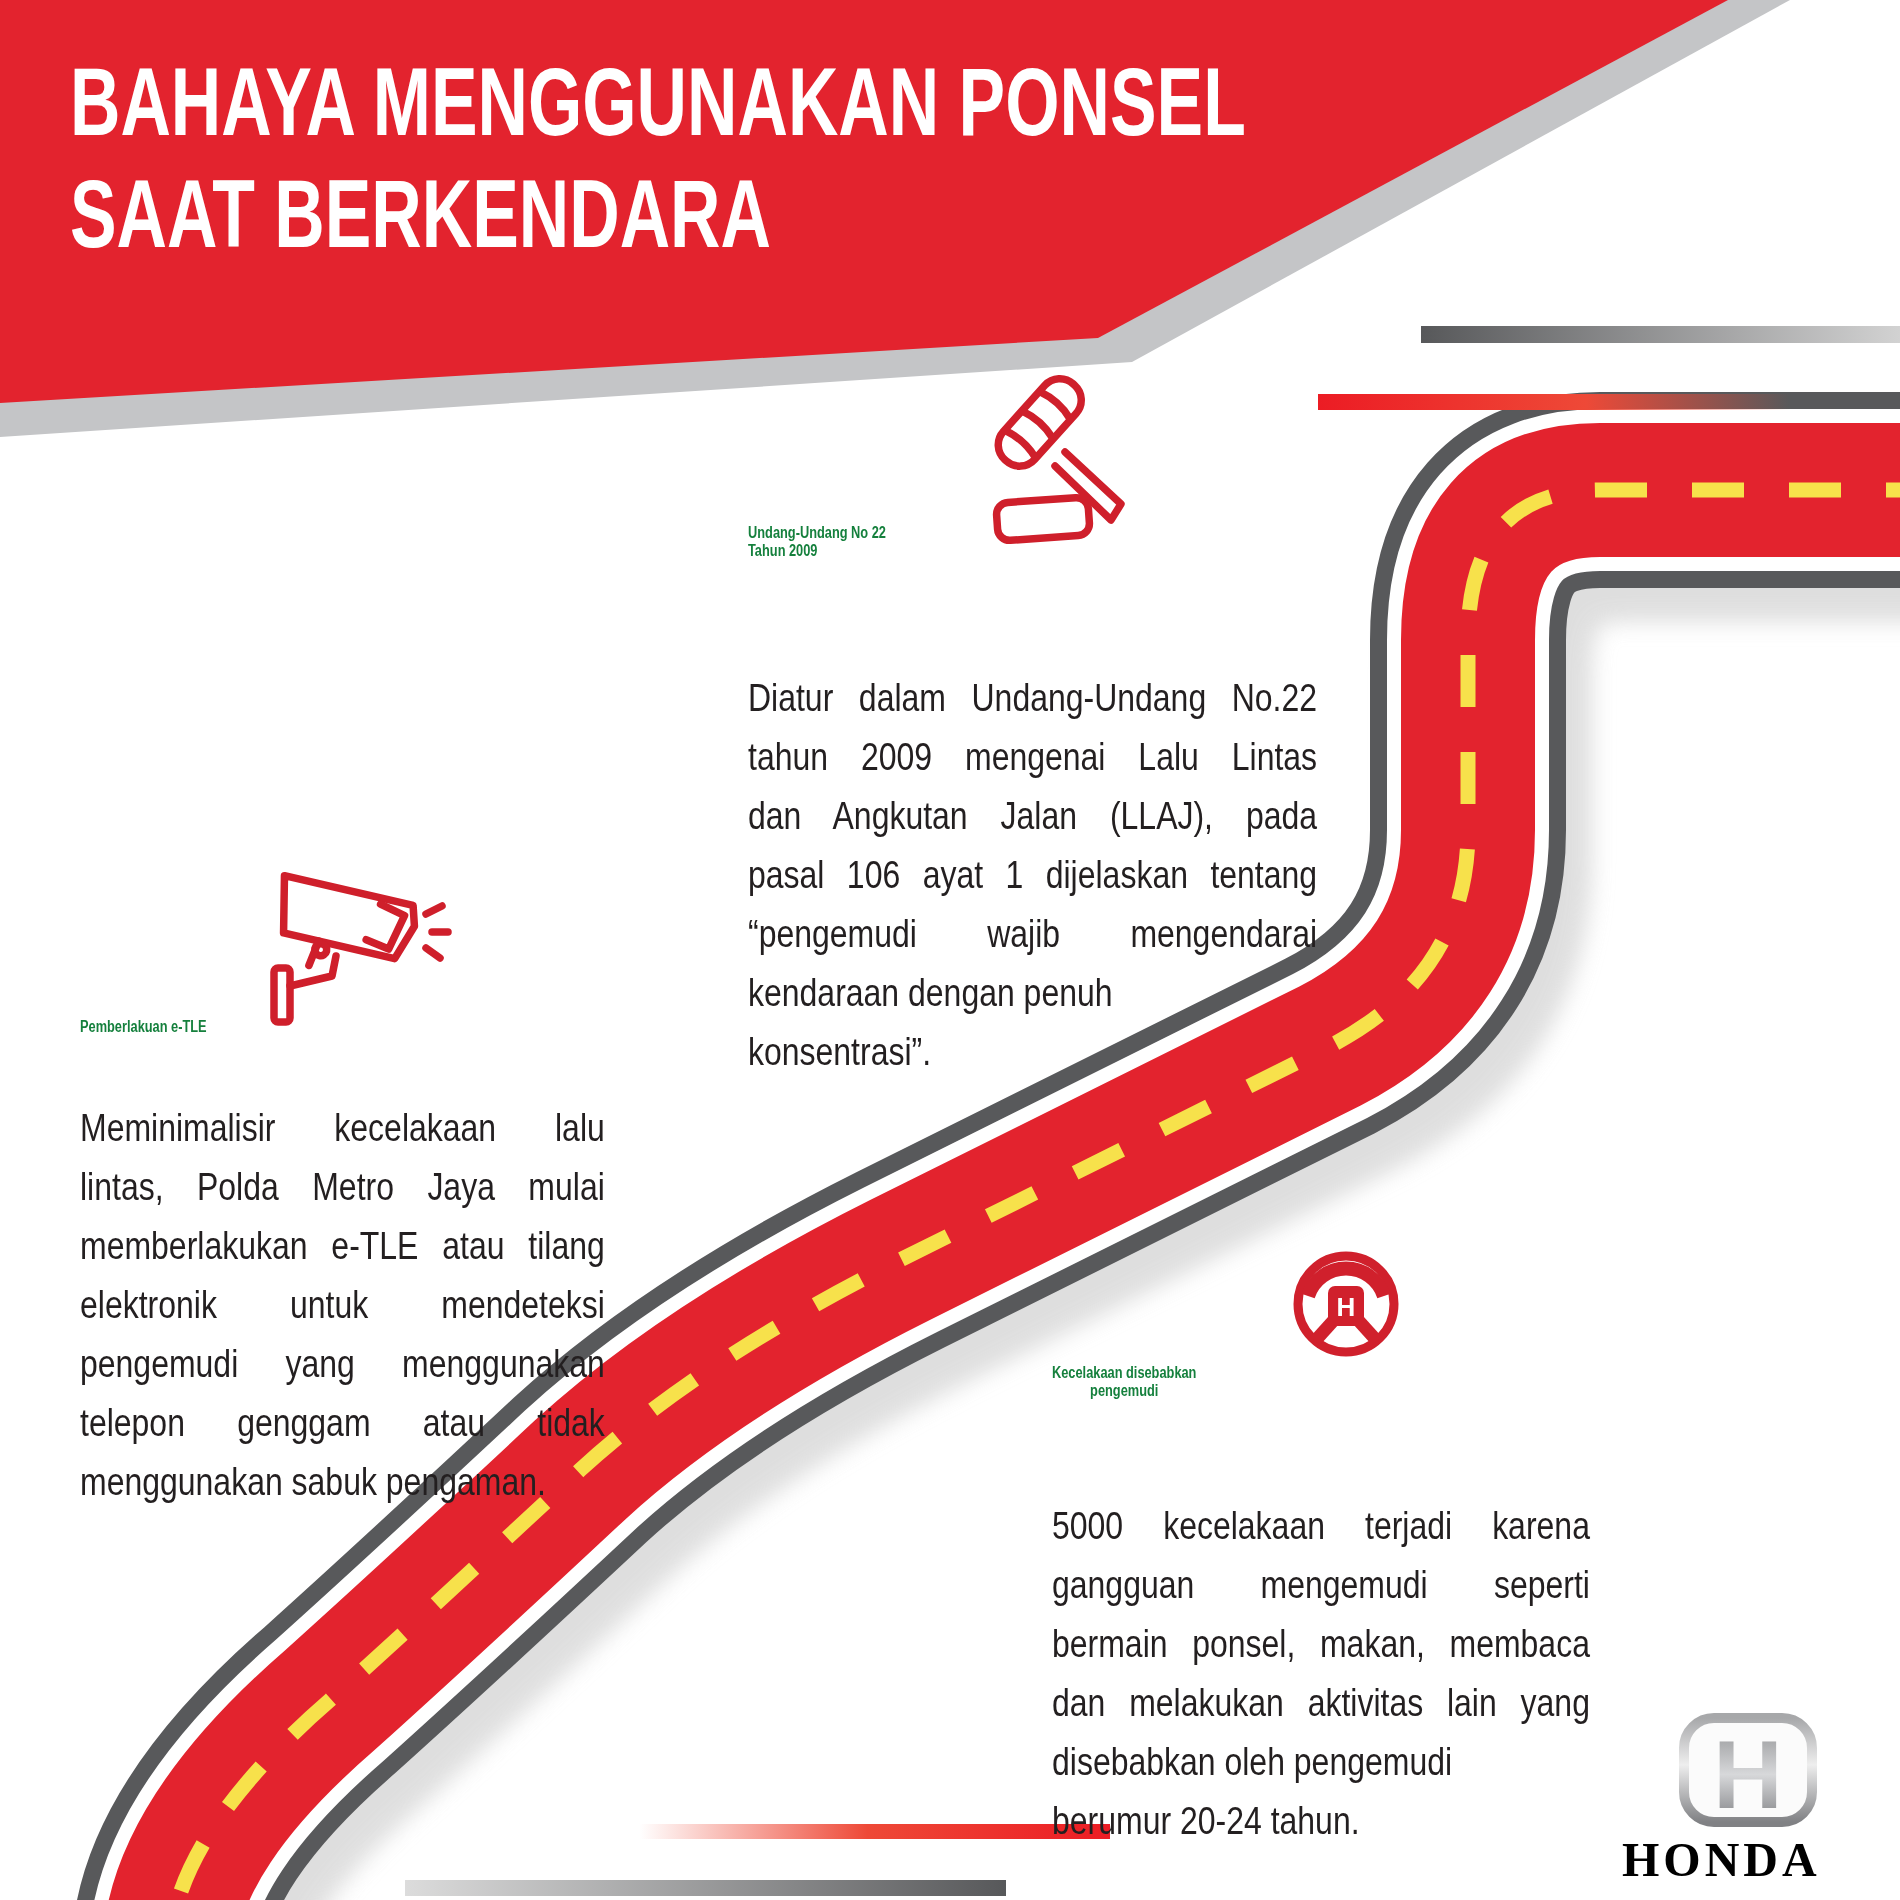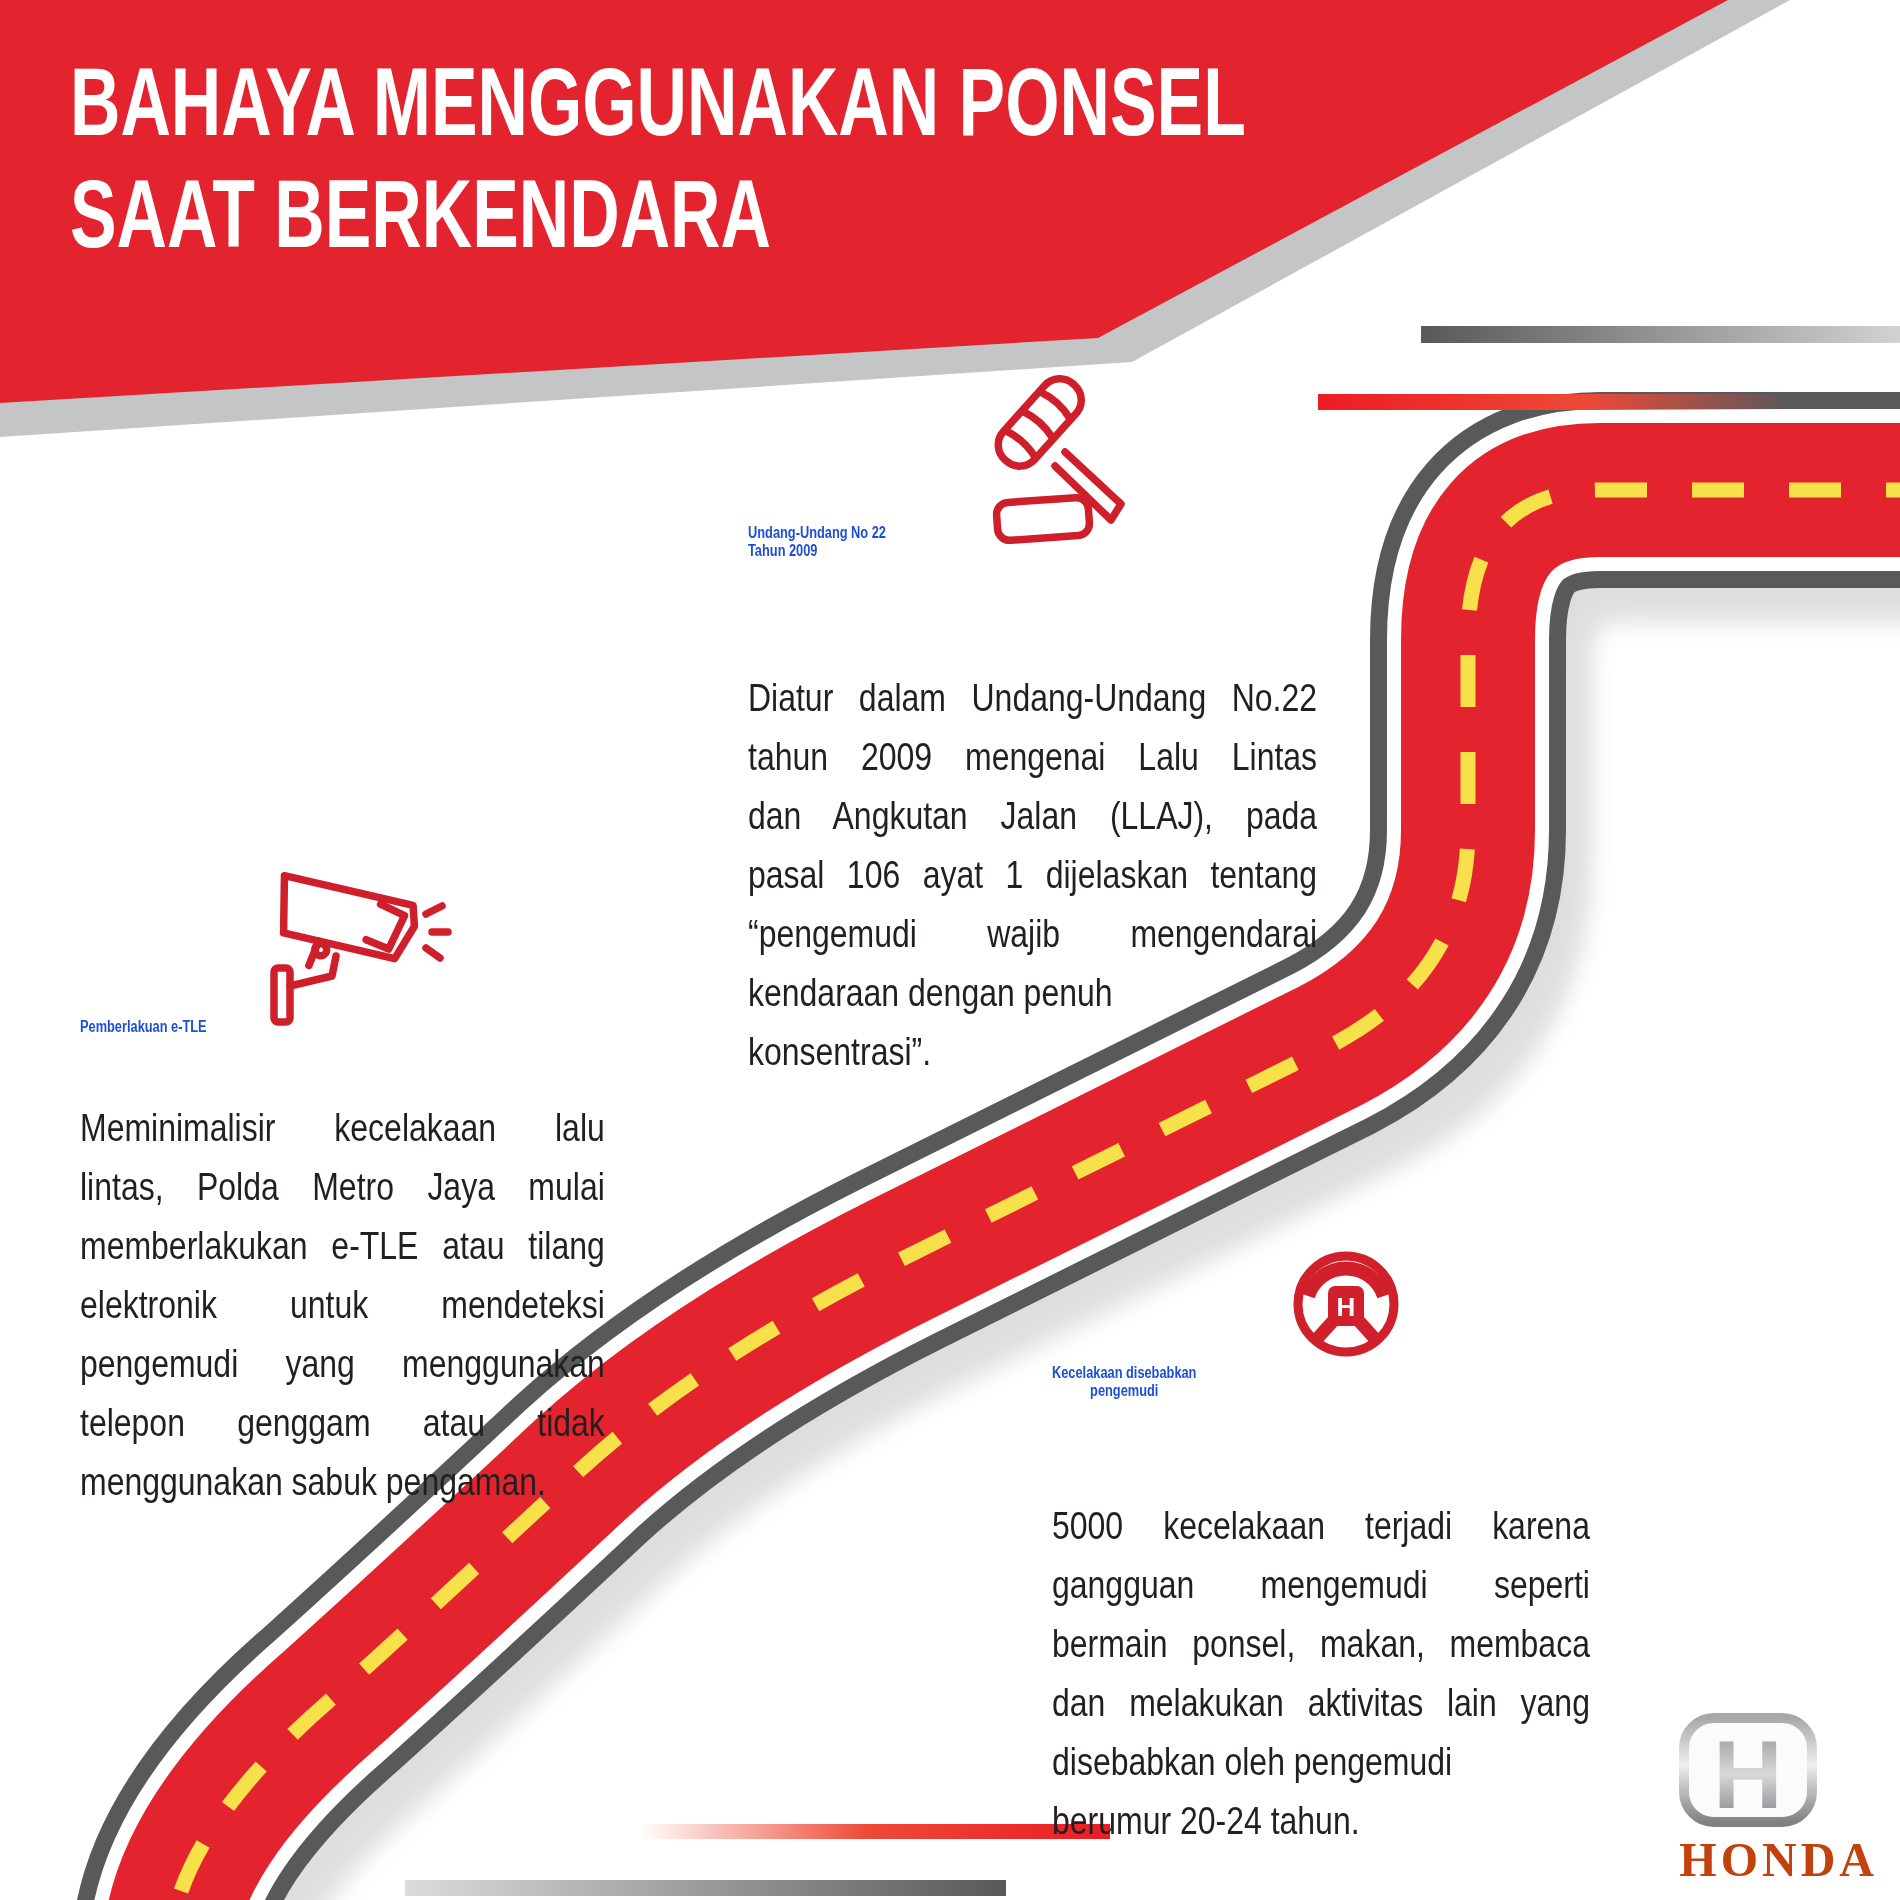--- a/index.html
+++ b/index.html
@@ -20,39 +20,39 @@
       background:linear-gradient(to right,#57585a,#d2d2d2);}
   .line.top-red{left:1318px;top:394px;width:487px;height:16px;
       background:linear-gradient(to right,#ec1c24 0%,#ee4937 55%,rgba(255,255,255,0) 97%);}
   .line.bottom-red{left:625px;top:1824px;width:485px;height:15px;
       background:linear-gradient(to right,rgba(255,255,255,0) 3%,#ee4937 50%,#ec1c24 100%);}
   .line.bottom-gray{left:405px;top:1880px;width:601px;height:16px;
       background:linear-gradient(to right,#dcdcdc,#57585a);}
 
   
   .sec{z-index:3;}
-  .sec-heading{font-weight:bold;color:#1d4ed8;white-space:nowrap;}
+  .sec-heading{font-weight:bold;color:#15803d;white-space:nowrap;}
   .hscale{display:inline-block;transform:scaleX(.8);transform-origin:left top;}
 
   .bodyblock{font-size:39px;line-height:59px;color:#231f20;
              transform:scaleX(.82);transform-origin:left top;}
   .jline{text-align:justify;text-align-last:justify;white-space:normal;}
   .lline{text-align:left;white-space:nowrap;}
 
   .sec1-head{left:748px;top:524px;}
   .sec1-body{left:748px;top:668px;width:694px;}
   .sec2-head{left:80px;top:1018px;text-align:center;}
   .sec2-body{left:80px;top:1098px;width:640px;}
   .sec3-head{left:1052px;top:1364px;text-align:center;}
   .sec3-body{left:1052px;top:1496px;width:656px;}
 
   
   .honda-wordmark{left:1622px;top:1832px;width:256px;z-index:3;
       font-family:"Liberation Serif", serif;font-weight:bold;font-size:48px;
-      letter-spacing:4px;color:#c2410c;text-align:right;}
+      letter-spacing:4px;color:#000000;text-align:left;}
 </style>
 </head>
 <body>
 
 <div class="page">
 
   <svg id="bg" width="1900" height="1900" viewBox="0 0 1900 1900">
     <defs>
       <filter id="soft" x="-20%" y="-20%" width="140%" height="140%">
         <feGaussianBlur stdDeviation="11"></feGaussianBlur>

